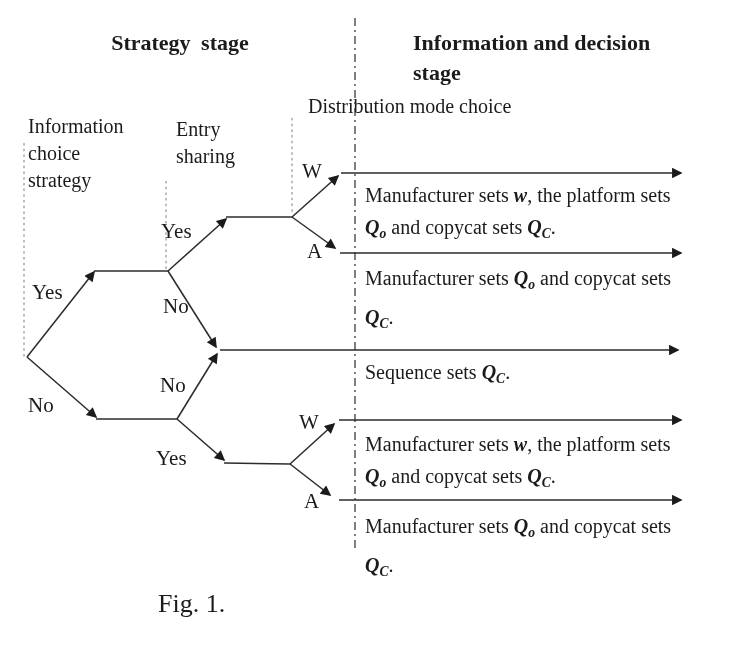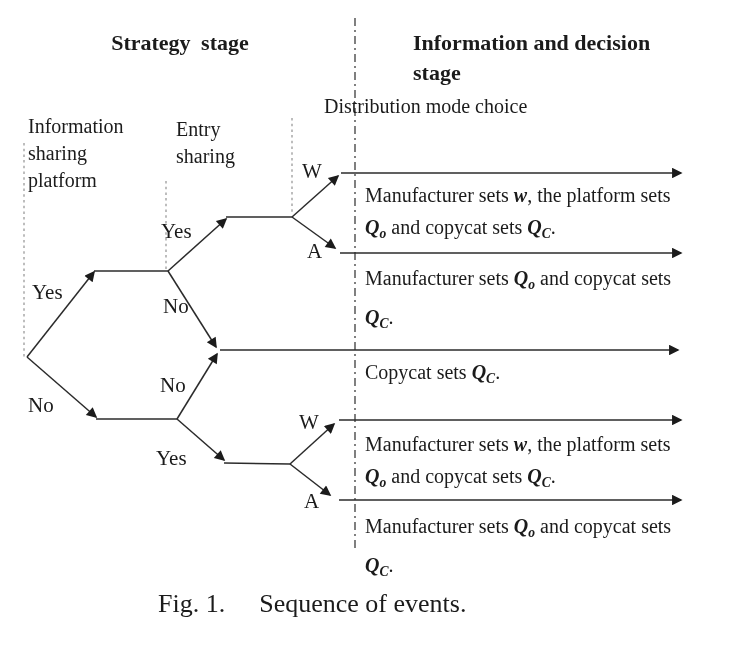--- a/index.html
+++ b/index.html
@@ -25,21 +25,21 @@
   }
   .hdr-strategy { left: 95px; top: 28px; width: 170px; text-align: center; word-spacing: 5px; }
   .hdr-production { left: 413px; top: 28px; width: 262px; }
   .lbl {
     position: absolute;
     font-size: 20px;
     line-height: 27px;
   }
   .lbl-info { left: 28px; top: 113px; width: 118px; }
   .lbl-entry { left: 176px; top: 116px; width: 92px; }
-  .lbl-dist { left: 324px; top: 93px; white-space: nowrap; }
+  .lbl-dist { left: 308px; top: 93px; white-space: nowrap; }
   .branch {
     position: absolute;
     font-size: 21px;
     line-height: 22px;
   }
   .b-info-yes { left: 32px;  top: 281px; }
   .b-info-no  { left: 28px;  top: 394px; }
   .b-entry-top-yes { left: 161px; top: 220px; }
   .b-entry-top-no  { left: 163px; top: 295px; }
   .b-entry-bot-no  { left: 160px; top: 374px; }
@@ -118,39 +118,38 @@
       <line x1="290" y1="464" x2="334" y2="424" marker-end="url(#arr)"></line>
       <line x1="339" y1="420" x2="681" y2="420" marker-end="url(#arr)"></line>
       <line x1="290" y1="464" x2="330" y2="495" marker-end="url(#arr)"></line>
       <line x1="339" y1="500" x2="681" y2="500" marker-end="url(#arr)"></line>
     </g>
   </svg>
 
   <div class="hdr hdr-strategy">Strategy stage</div>
   <div class="hdr hdr-production">Information and decision stage</div>
 
-  <div class="lbl lbl-info">Information sharing platform</div>
+  <div class="lbl lbl-info">Information choice strategy</div>
   <div class="lbl lbl-entry">Entry sharing</div>
   <div class="lbl lbl-dist">Distribution mode choice</div>
 
   <span class="branch b-info-yes">Yes</span>
   <span class="branch b-info-no">No</span>
   <span class="branch b-entry-top-yes">Yes</span>
   <span class="branch b-entry-top-no">No</span>
   <span class="branch b-entry-bot-no">No</span>
   <span class="branch b-entry-bot-yes">Yes</span>
   <span class="branch b-w-top">W</span>
   <span class="branch b-a-top">A</span>
   <span class="branch b-w-bot">W</span>
   <span class="branch b-a-bot">A</span>
 
   <div class="annot annot-1"><span>Manufacturer sets </span><span class="it">w</span><span>, the platform sets </span><span class="it">Q</span><span class="it sub">o</span><span> and copycat sets </span><span class="it">Q</span><span class="it sub">C</span><span>.</span></div>
   <div class="annot annot-2"><span>Manufacturer sets </span><span class="it">Q</span><span class="it sub">o</span><span> and copycat sets </span><span class="it">Q</span><span class="it sub">C</span><span>.</span></div>
-  <div class="annot annot-3"><span>Copycat sets </span><span class="it">Q</span><span class="it sub">C</span><span>.</span></div>
+  <div class="annot annot-3"><span>Sequence sets </span><span class="it">Q</span><span class="it sub">C</span><span>.</span></div>
   <div class="annot annot-4"><span>Manufacturer sets </span><span class="it">w</span><span>, the platform sets </span><span class="it">Q</span><span class="it sub">o</span><span> and copycat sets </span><span class="it">Q</span><span class="it sub">C</span><span>.</span></div>
   <div class="annot annot-5"><span>Manufacturer sets </span><span class="it">Q</span><span class="it sub">o</span><span> and copycat sets </span><span class="it">Q</span><span class="it sub">C</span><span>.</span></div>
 
   <div class="caption">
     <span>Fig. 1.</span>
-    <span>Sequence of events.</span>
   </div>
 
 </div>
 
 </body></html>

